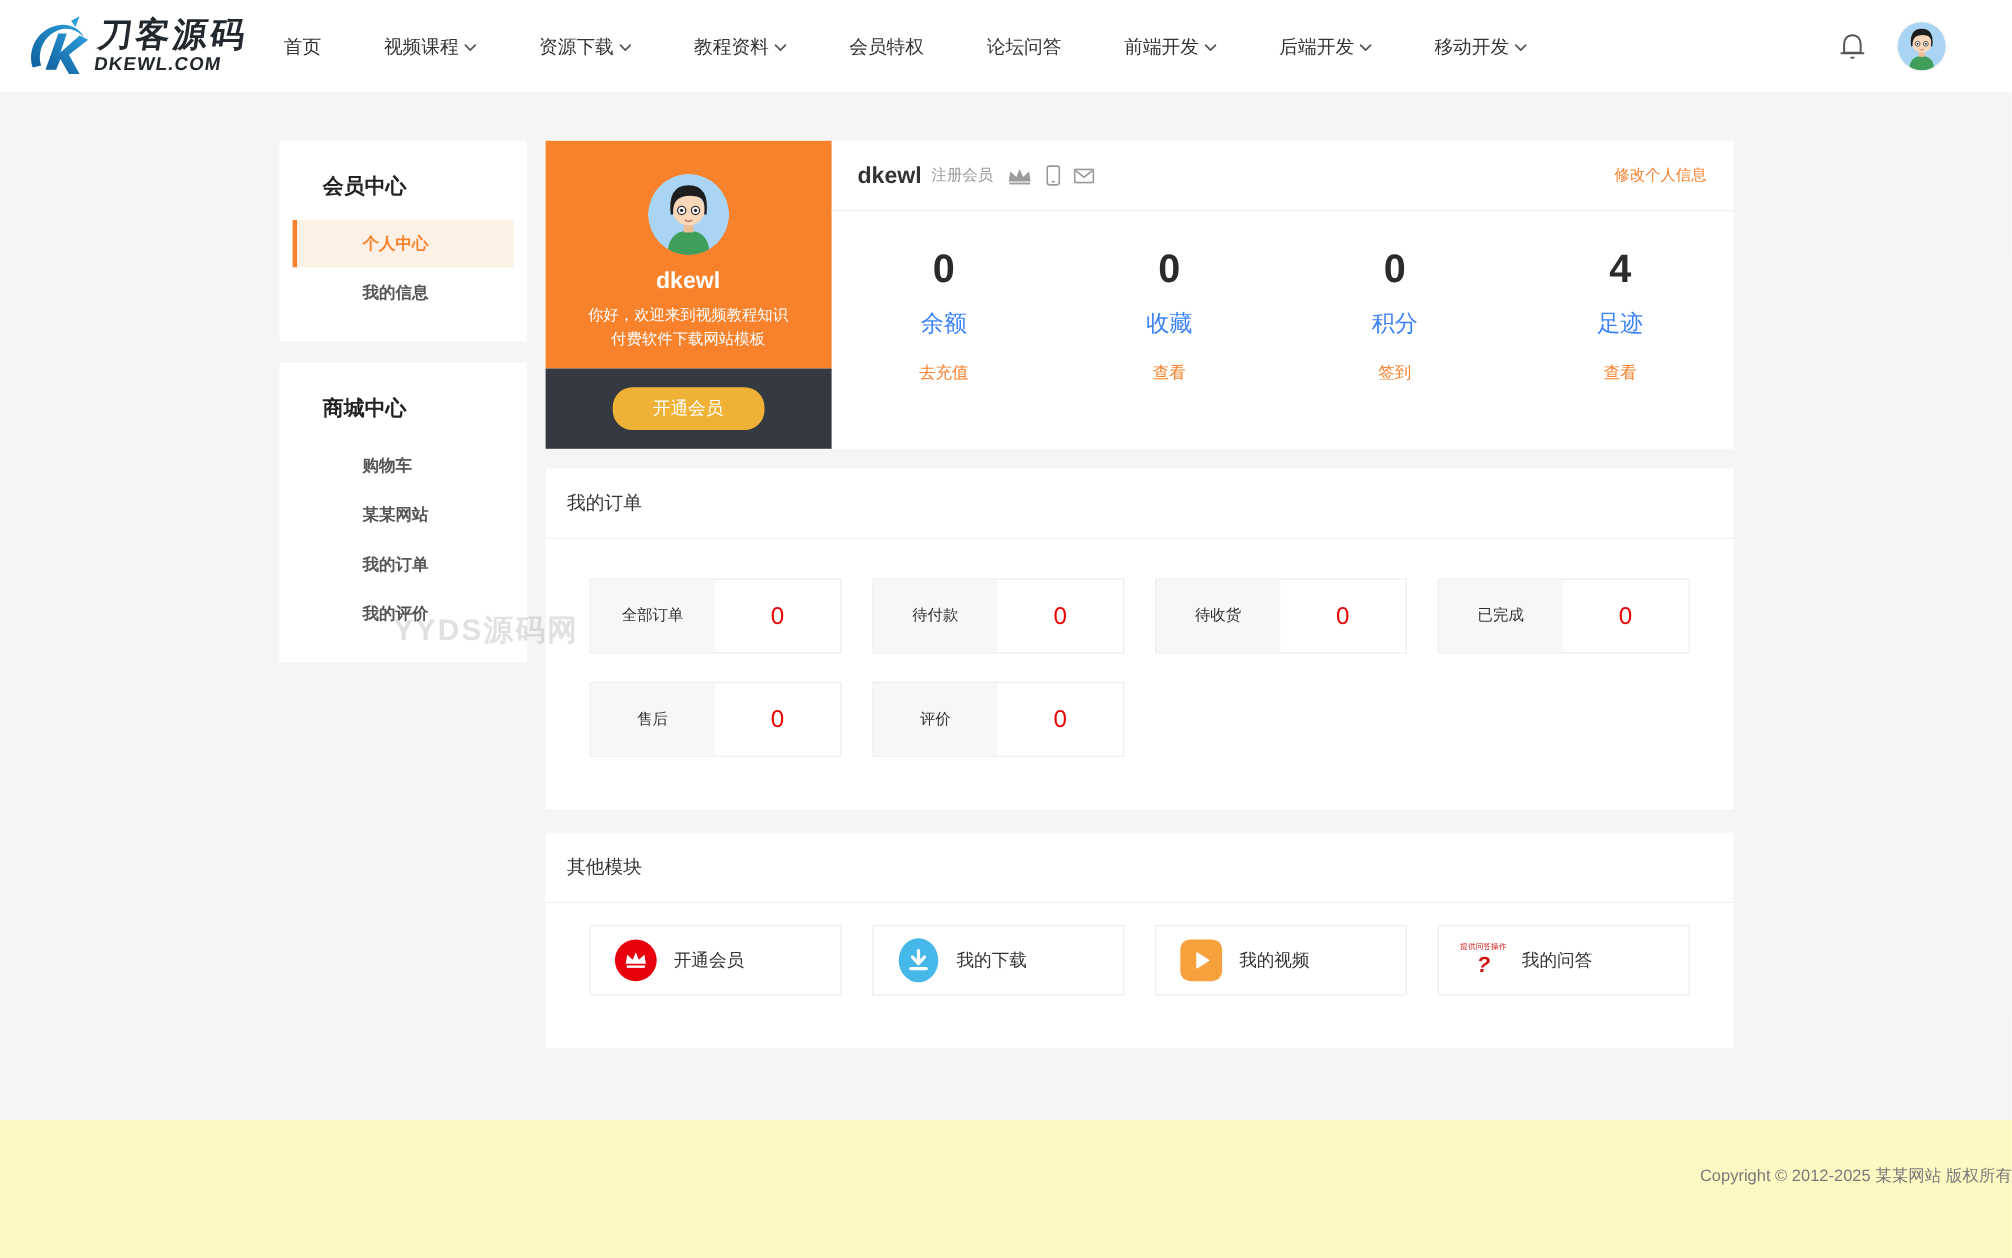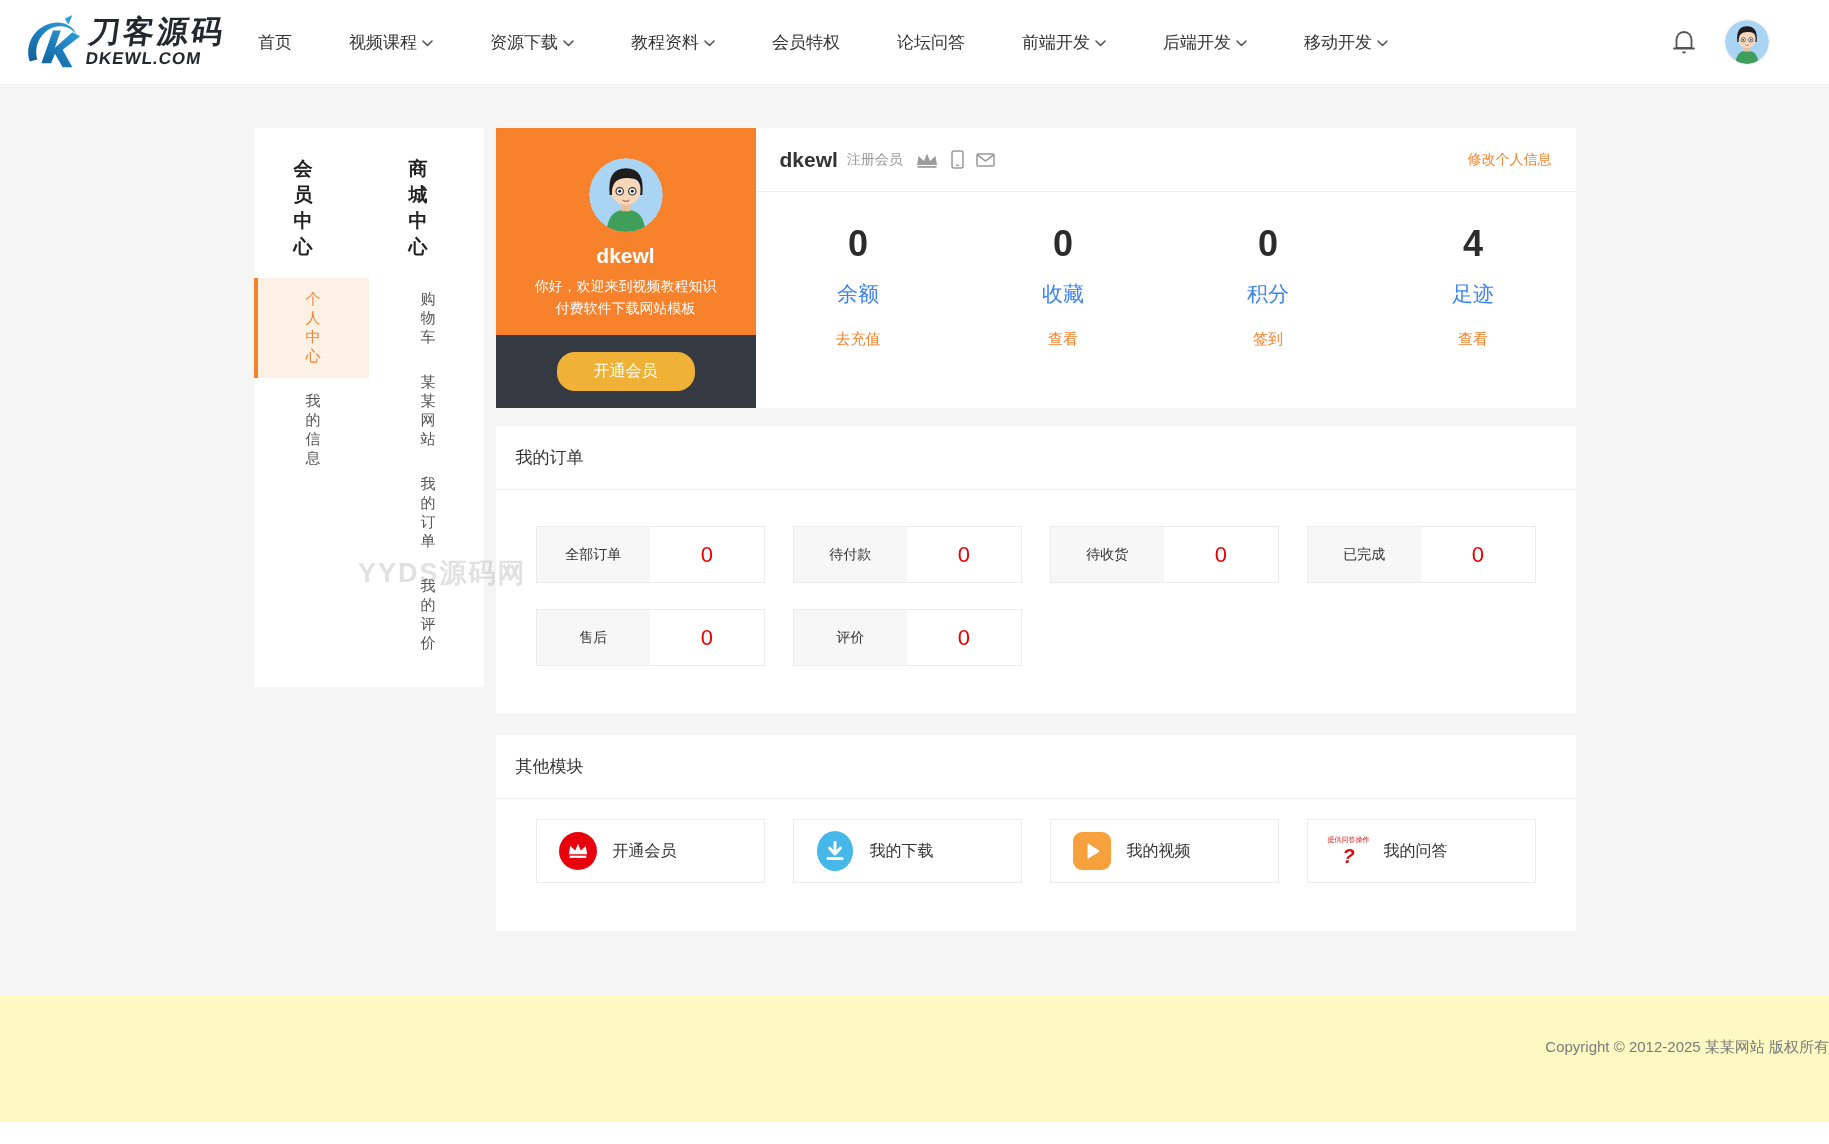--- a/index.html
+++ b/index.html
@@ -30,26 +30,26 @@
   .topbar-avatar {
     width:44px; height:44px; border-radius:50%; overflow:hidden; cursor:pointer;
     box-shadow:0 0 0 1px rgba(0,0,0,0.06);
   }
 
   
   .page { background:#f5f5f5; padding:43px 0 65px; position:relative; }
   .container { width:1322px; margin:0 auto; display:flex; align-items:flex-start; }
 
   
-  .sidebar { width:225px; display:flex; flex-direction:row; }
+  .sidebar { width:225px; display:flex; flex-direction:column; }
   .side-section { background:#fff; padding:16px 0 20px; margin-bottom:20px; }
   .side-title { font-size:19px; font-weight:bold; color:#222; padding:12px 40px 16px; }
   .side-item {
-    font-size:15px; color:#555; padding:12px 48px; cursor:pointer;
-    border-left:4px solid transparent; margin:2px 0;
+    font-size:15px; color:#555; padding:12px 60px; cursor:pointer;
+    border-left:4px solid transparent; margin:2px 12px;font-weight:bold;
   }
   .side-item.active { color:#f8812c; background:#fdf1e6; border-left-color:#f8812c; }
 
   
   .main-col { width:1080px; margin-left:17px; display:flex; flex-direction:column; }
   .panel { background:#fff; }
 
   
   .profile-panel { display:flex; height:280px; margin-bottom:18px; }
   .user-card { width:260px; height:280px; display:flex; flex-direction:column; flex-shrink:0; }
@@ -75,21 +75,21 @@
   .stat-action { font-size:15px; color:#f8812c; margin-top:22px; cursor:pointer; }
 
   
   .panel-title-row { height:64px; display:flex; align-items:center; padding:0 20px; border-bottom:1px solid #f0f0f0; }
   .panel-title { font-size:17px; color:#333; }
   .orders-panel { margin-bottom:21px; padding-bottom:48px; }
   .orders-grid {
     display:grid; grid-template-columns:repeat(4,1fr); column-gap:28px; row-gap:26px;
     padding:36px 40px 0;
   }
-  .order-card { display:flex; height:57px; border:1px solid #ececec; background:#fff; cursor:pointer; }
+  .order-card { display:flex; height:68px; border:1px solid #ececec; background:#fff; cursor:pointer; }
   .order-card-label { width:50%; background:#f7f7f7; display:flex; align-items:center; justify-content:center; font-size:14px; color:#333; }
   .order-card-count { width:50%; display:flex; align-items:center; justify-content:center; font-size:22px; color:#ea0000; }
 
   .modules-panel { padding-bottom:48px; }
   .modules-grid { display:grid; grid-template-columns:repeat(4,1fr); column-gap:28px; padding:20px 40px 0; }
   .module-card { display:flex; align-items:center; height:64px; border:1px solid #ececec; padding-left:22px; cursor:pointer; background:#fff; }
   .module-icon { width:38px; height:38px; flex-shrink:0; display:flex; align-items:center; justify-content:center; }
   .module-label { font-size:16px; color:#333; margin-left:16px; }
   .icon-circle-red { width:38px; height:38px; border-radius:50%; background:#e8000d; display:flex; align-items:center; justify-content:center; }
   .icon-circle-blue { width:36px; height:40px; border-radius:50%; background:#45b7e8; display:flex; align-items:center; justify-content:center; }

